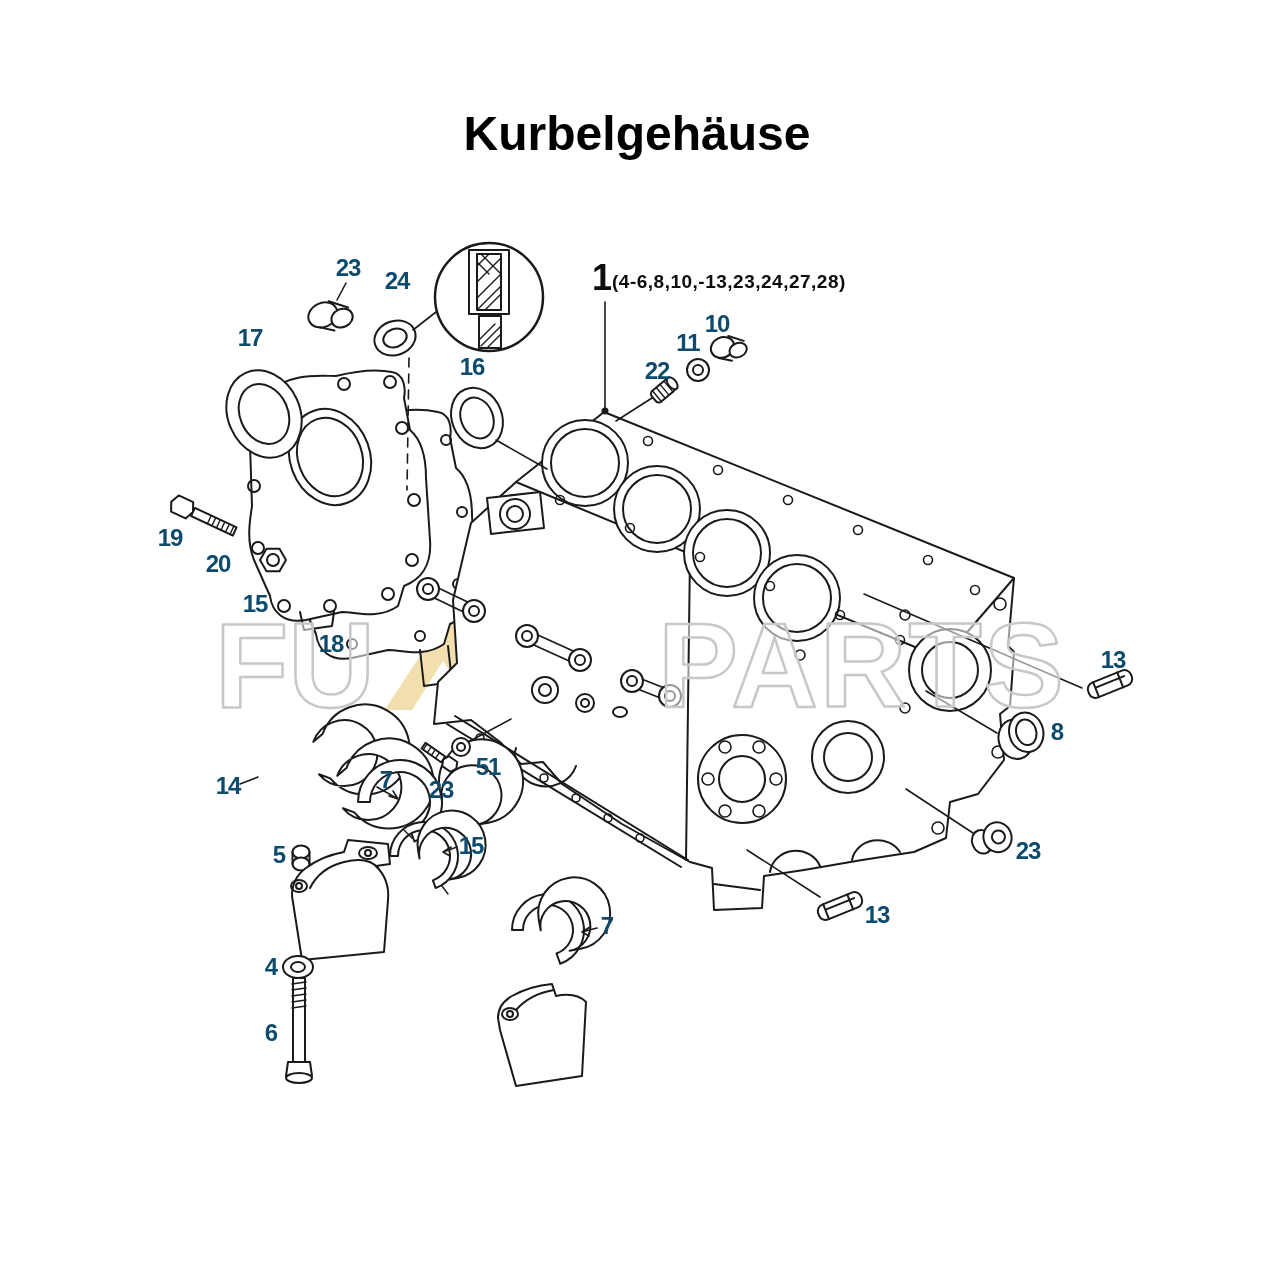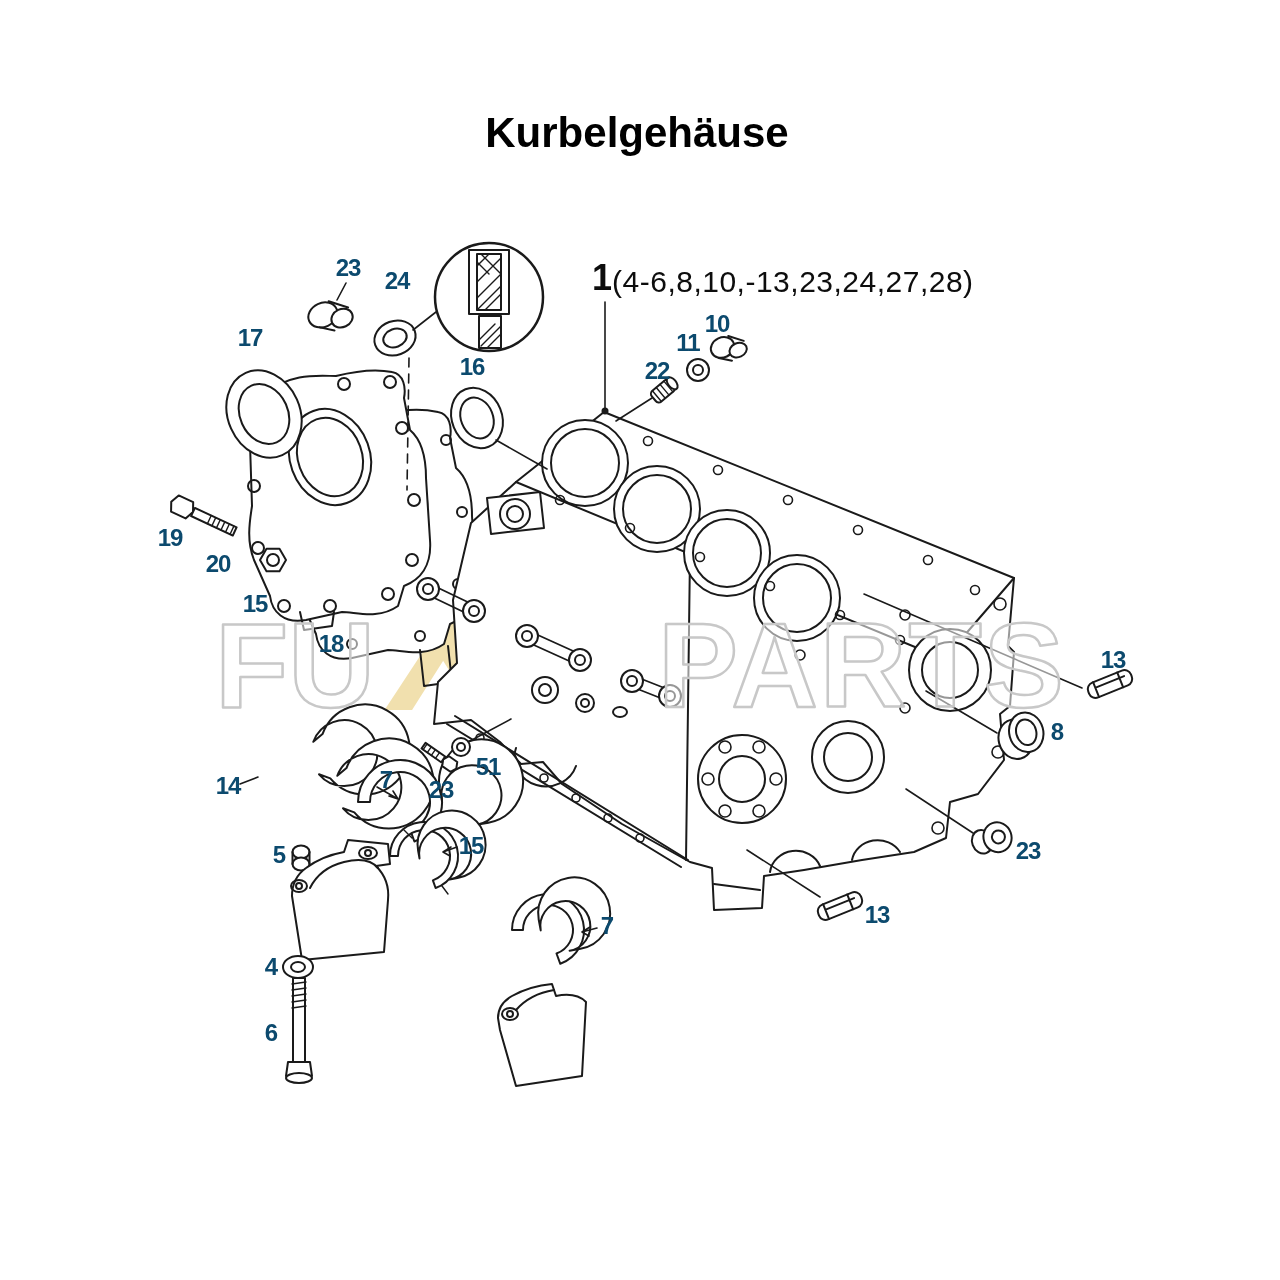--- a/index.html
+++ b/index.html
@@ -1,26 +1,26 @@
 <!DOCTYPE html>
 <html><head>
 <meta charset="utf-8">
 <style>
   html,body{margin:0;padding:0;background:#ffffff;}
   .page{position:relative;width:1280px;height:1280px;background:#ffffff;overflow:hidden;
         font-family:"Liberation Sans",sans-serif;}
   .drawing{position:absolute;left:0;top:0;width:1280px;height:1280px;}
   .title{position:absolute;left:637px;top:133px;transform:translate(-50%,-50%);
-         font-size:42px;font-weight:700;color:#000;white-space:nowrap;}
+         font-size:48px;font-weight:700;color:#000;white-space:nowrap;}
   .callout{position:absolute;transform:translate(-50%,-50%);
            font-size:24px;font-weight:700;letter-spacing:-1px;color:#0c4a6e;white-space:nowrap;}
   .assembly-callout{position:absolute;left:592px;top:260px;display:flex;align-items:flex-start;
                     color:#0d0d0d;white-space:nowrap;}
   .assembly-num{font-size:36px;font-weight:700;line-height:1;}
-  .assembly-refs{font-size:30px;font-weight:400;letter-spacing:0.5px;margin-top:5px;}
+  .assembly-refs{font-size:19px;font-weight:700;letter-spacing:0.5px;margin-top:11px;}
   svg text.wm-outline{font-family:"Liberation Sans",sans-serif;font-weight:700;}
   svg text.wm-fill{font-family:"Liberation Sans",sans-serif;font-weight:700;}
 </style>
 </head>
 <body>
 
 <div class="page">
 
   <div class="title">Kurbelgehäuse</div>
 

